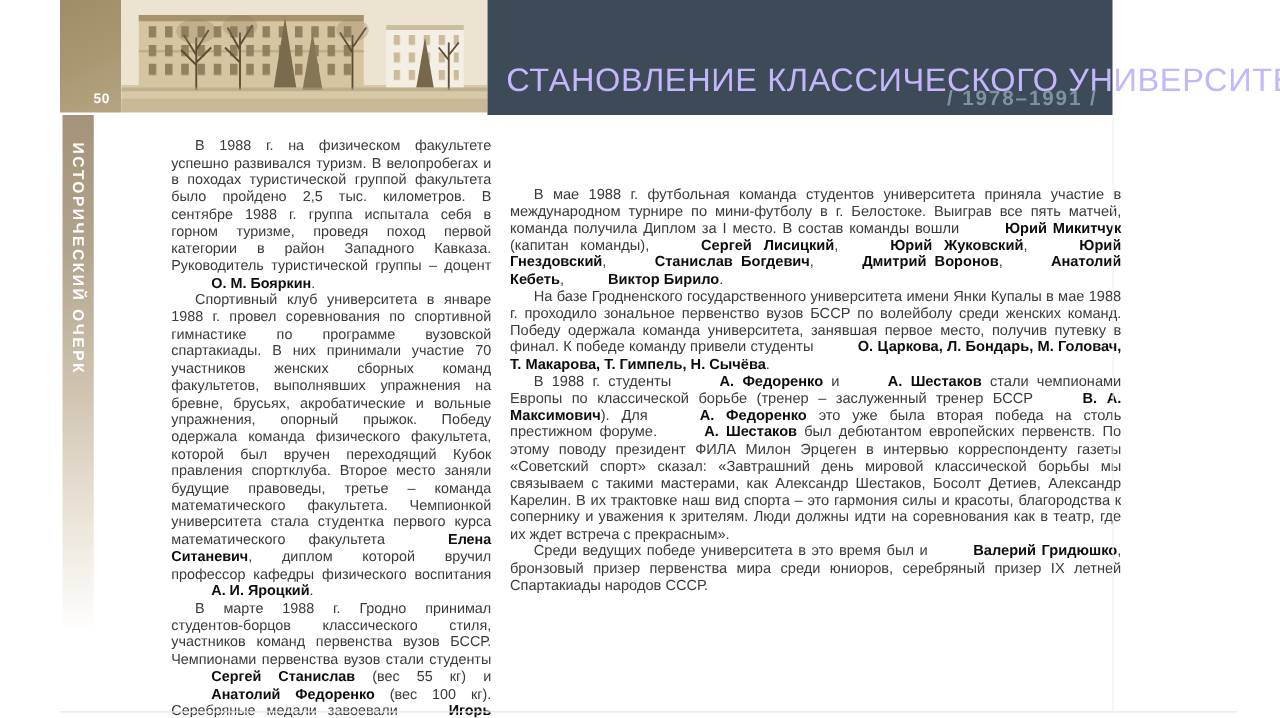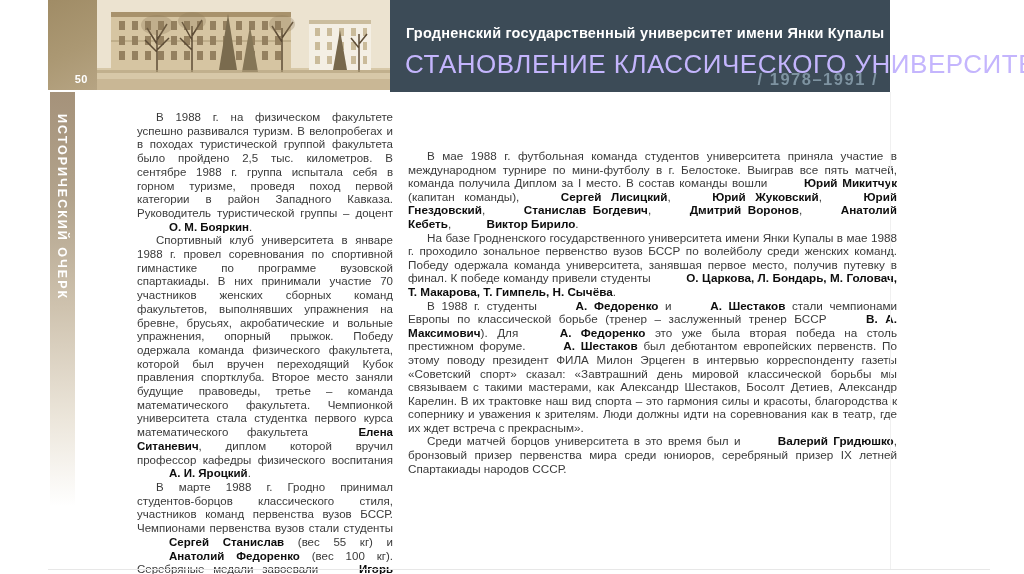--- a/index.html
+++ b/index.html
@@ -96,37 +96,36 @@
         <path d="M262,72 L262,34 M262,48 L254,38 M262,44 L270,34"></path>
       </g>
       <ellipse cx="60" cy="25" rx="16" ry="10" fill="#8d7a58" opacity="0.3"></ellipse>
       <ellipse cx="95" cy="21" rx="14" ry="9" fill="#8d7a58" opacity="0.3"></ellipse>
       <ellipse cx="185" cy="24" rx="13" ry="9" fill="#8d7a58" opacity="0.3"></ellipse>
       <rect y="70" width="293" height="3" fill="#b3a07c" opacity="0.6"></rect>
     </svg>
   </div>
 
   <div class="header">
-    <div class="supertitle">Гродненский государственный университет имени Янки Купалы</div>
     <div class="title">СТАНОВЛЕНИЕ КЛАССИЧЕСКОГО УНИВЕРСИТЕТА</div>
     <div class="years">/ 1978–1991 /</div>
   </div>
 
   <div class="sidestrip">
     <span class="vtext">ИСТОРИЧЕСКИЙ ОЧЕРК</span>
   </div>
 
   <div class="col col-left" lang="ru">
       <p><span>В 1988 г. на физическом факультете успешно развивался туризм. В велопробегах и в походах туристической группой факультета было пройдено 2,5 тыс. километров. В сентябре 1988 г. группа испытала себя в горном туризме, проведя поход первой категории в район Западного Кавказа. Руководитель туристической группы – доцент </span><b>О. М. Бояркин</b><span>.</span></p>
       <p><span>Спортивный клуб университета в январе 1988 г. провел соревнования по спортивной гимнастике по программе вузовской спартакиады. В них принимали участие 70 участников женских сборных команд факультетов, выполнявших упражнения на бревне, брусьях, акробатические и вольные упражнения, опорный прыжок. Победу одержала команда физического факультета, которой был вручен переходящий Кубок правления спортклуба. Второе место заняли будущие правоведы, третье – команда математического факультета. Чемпионкой университета стала студентка первого курса математического факультета </span><b>Елена Ситаневич</b><span>, диплом которой вручил профессор кафедры физического воспитания </span><b>А. И. Яроцкий</b><span>.</span></p>
       <p><span>В марте 1988 г. Гродно принимал студентов-борцов классического стиля, участников команд первенства вузов БССР. Чемпионами первенства вузов стали студенты </span><b>Сергей Станислав</b><span> (вес 55 кг) и </span><b>Анатолий Федоренко</b><span> (вес 100 кг). Серебряные медали завоевали </span><b>Игорь Самжиев</b><span> (филологический факультет), </span></p>
     </div>
   <div class="col col-right" lang="ru">
       <p><span>В мае 1988 г. футбольная команда студентов университета приняла участие в международном турнире по мини-футболу в г. Белостоке. Выиграв все пять матчей, команда получила Диплом за I место. В состав команды вошли </span><b>Юрий Микитчук</b><span> (капитан команды), </span><b>Сергей Лисицкий</b><span>, </span><b>Юрий Жуковский</b><span>, </span><b>Юрий Гнездовский</b><span>, </span><b>Станислав Богдевич</b><span>, </span><b>Дмитрий Воронов</b><span>, </span><b>Анатолий Кебеть</b><span>, </span><b>Виктор Бирило</b><span>.</span></p>
       <p><span>На базе Гродненского государственного университета имени Янки Купалы в мае 1988 г. проходило зональное первенство вузов БССР по волейболу среди женских команд. Победу одержала команда университета, занявшая первое место, получив путевку в финал. К победе команду привели студенты </span><b>О. Царкова, Л. Бондарь, М. Головач, Т. Макарова, Т. Гимпель, Н. Сычёва</b><span>.</span></p>
       <p><span>В 1988 г. студенты </span><b>А. Федоренко</b><span> и </span><b>А. Шестаков</b><span> стали чемпионами Европы по классической борьбе (тренер – заслуженный тренер БССР </span><b>В. А. Максимович</b><span>). Для </span><b>А. Федоренко</b><span> это уже была вторая победа на столь престижном форуме. </span><b>А. Шестаков</b><span> был дебютантом европейских первенств. По этому поводу президент ФИЛА Милон Эрцеген в интервью корреспонденту газеты «Советский спорт» сказал: «Завтрашний день мировой классической борьбы мы связываем с такими мастерами, как Александр Шестаков, Босолт Детиев, Александр Карелин. В их трактовке наш вид спорта – это гармония силы и красоты, благородства к сопернику и уважения к зрителям. Люди должны идти на соревнования как в театр, где их ждет встреча с прекрасным».</span></p>
-      <p><span>Среди матчей борцов университета в это время был и </span><b>Валерий Гридюшко</b><span>, бронзовый призер первенства мира среди юниоров, серебряный призер IX летней Спартакиады народов СССР.</span></p>
+      <p><span>Среди ведущих победе университета в это время был и </span><b>Валерий Гридюшко</b><span>, бронзовый призер первенства мира среди юниоров, серебряный призер IX летней Спартакиады народов СССР.</span></p>
     </div>
 
   <div class="edge-v"></div>
   <div class="edge-h"></div>
 
 </div>
 
 </body></html>

